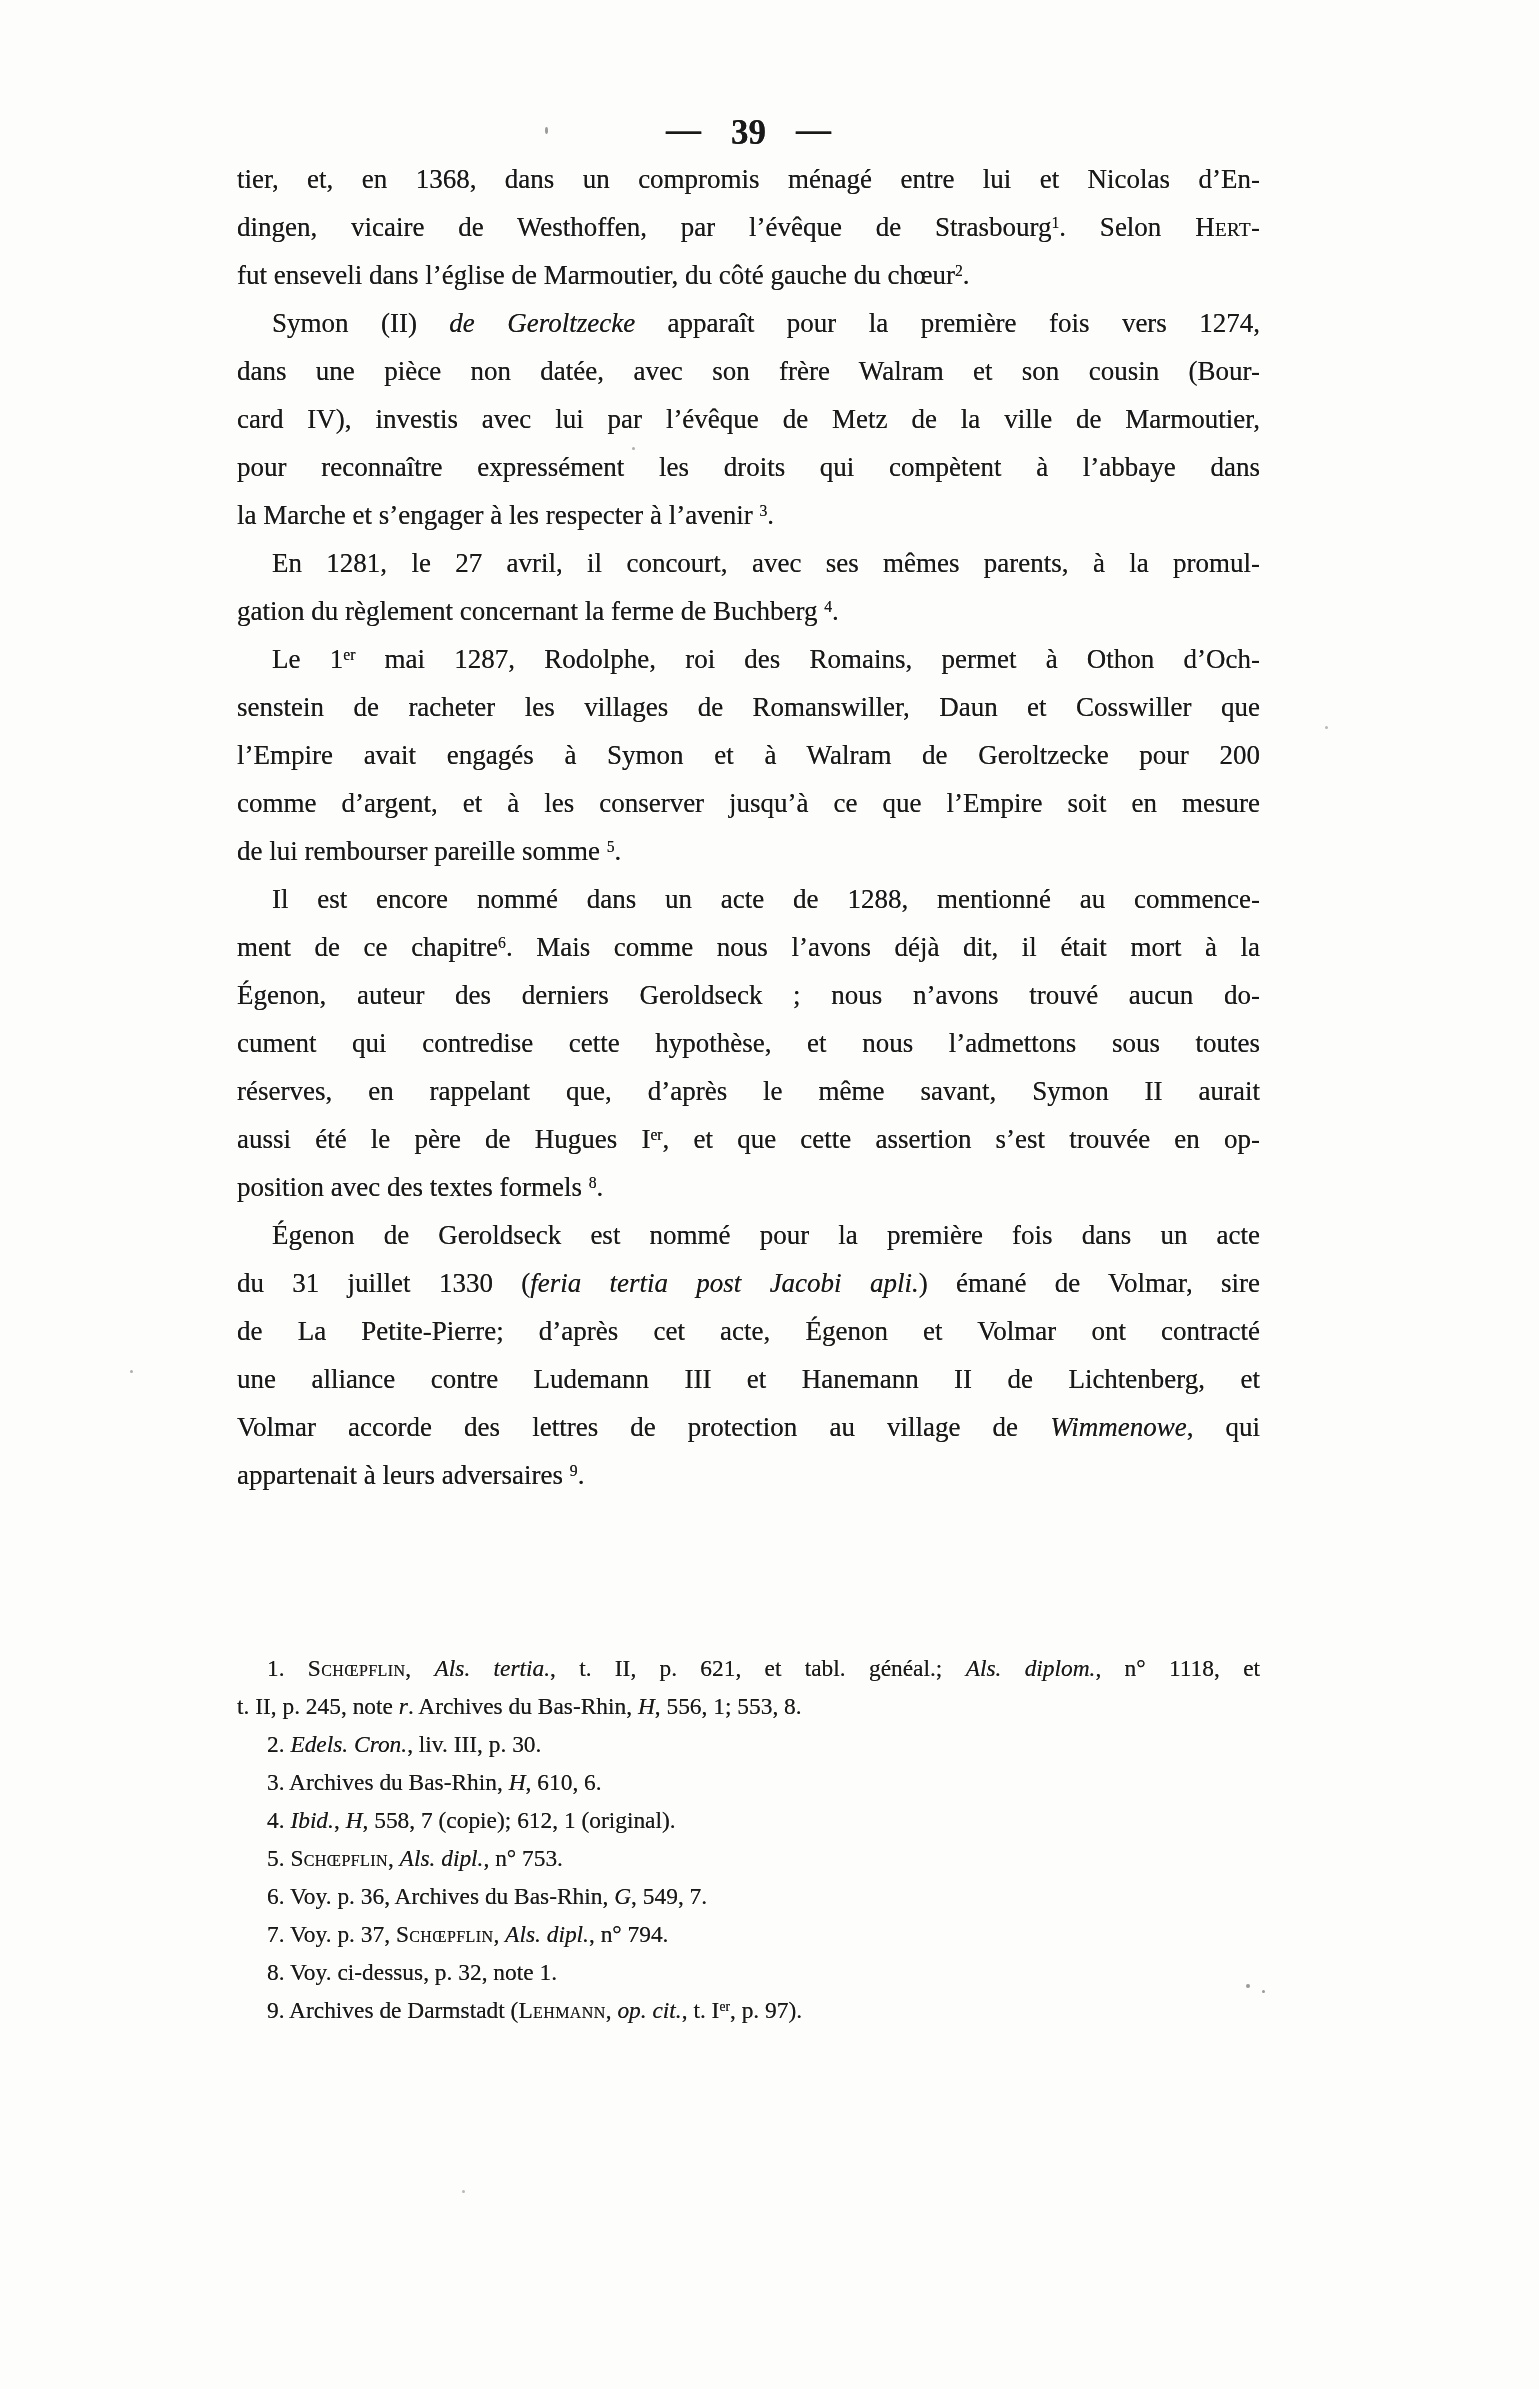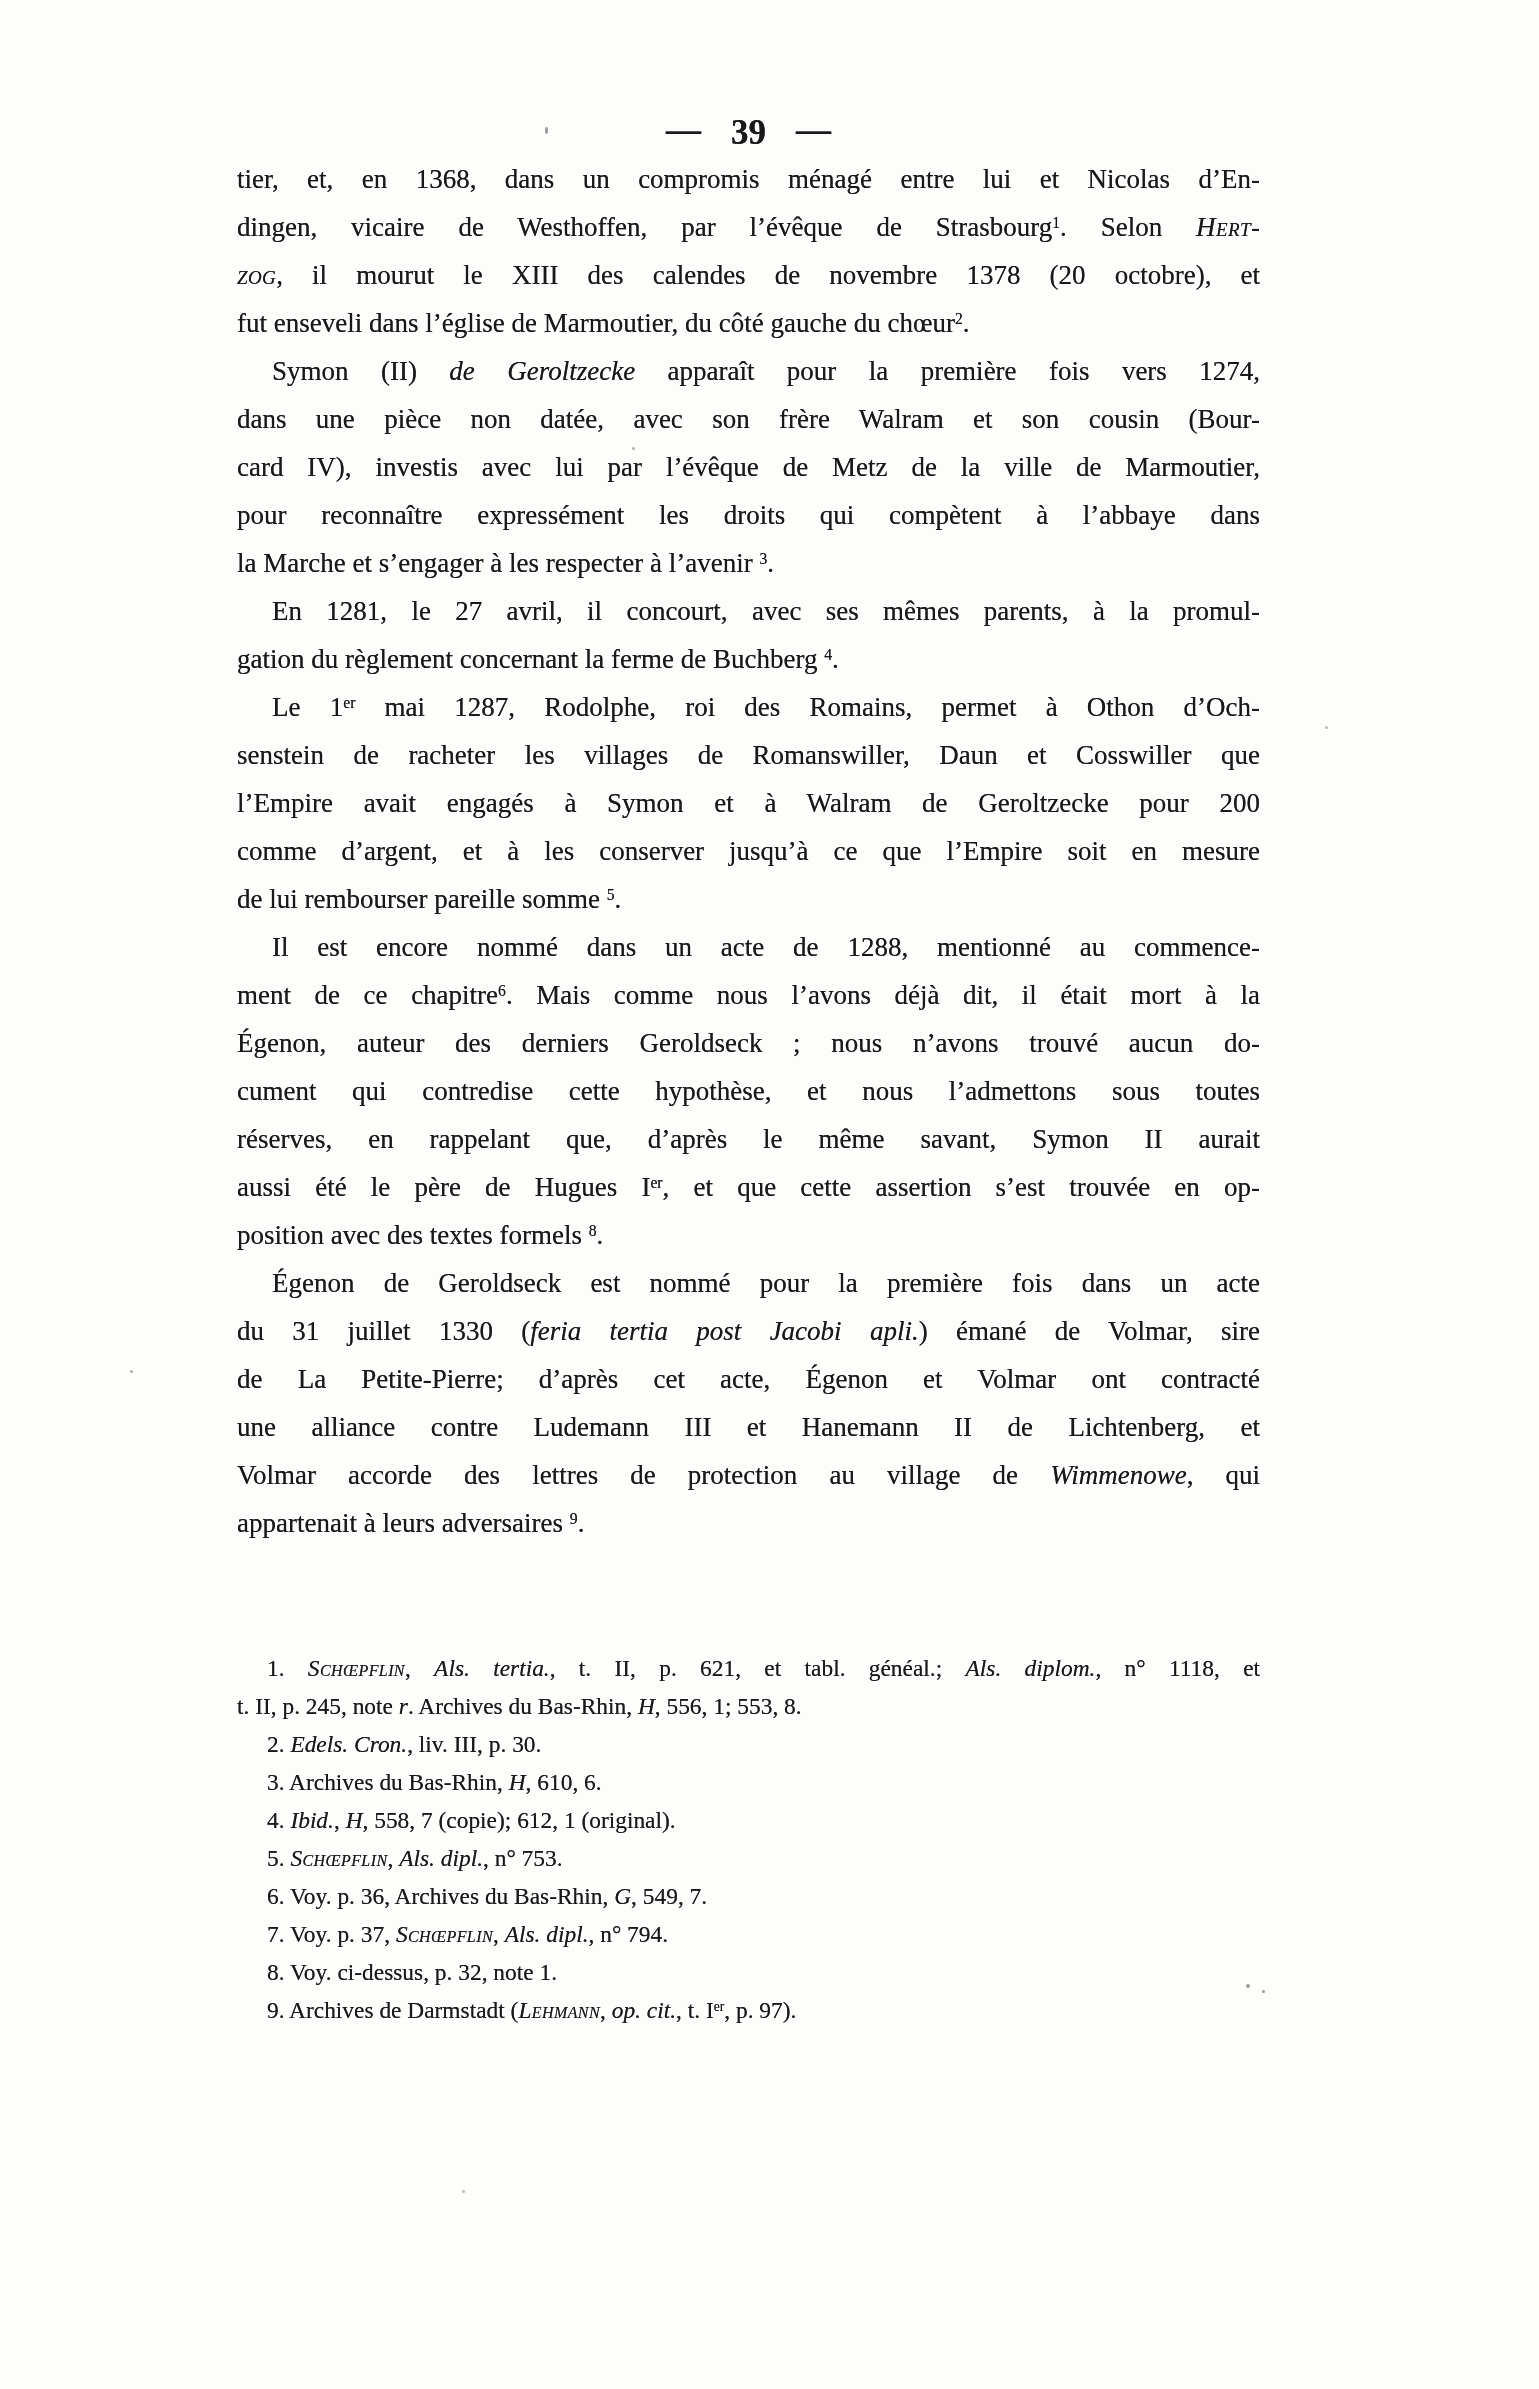--- a/index.html
+++ b/index.html
@@ -25,36 +25,35 @@
     position:absolute;top:1649px;left:237px;width:1023px;
     font-size:23.4px;line-height:38px;
     text-shadow:0 0 0.4px rgba(20,20,20,.7);
   }
   .line,.fn-line{text-align:justify;text-align-last:justify;}
   .line.last,.fn-line.last{text-align-last:left;}
   .line.first{text-indent:35px;}
   .fn-line.first{text-indent:30px;}
   sup{font-size:58%;line-height:0;position:relative;vertical-align:baseline;top:-0.5em;letter-spacing:0;}
   i{font-style:italic;}
-  .sc{font-variant:small-caps;letter-spacing:0.4px;font-style:italic;}
+  .sc{font-variant:small-caps;letter-spacing:0.4px;}
   .speck{position:absolute;background:#3a3a3a;border-radius:50%;}
 </style>
 </head>
 <body>
 
 <div class="page">
 
   <div class="page-header">
     <span class="dash">—</span><span class="num">39</span><span class="dash">—</span>
   </div>
 
   <div class="body-text" id="body-text">
       <div class="line">tier, et, en 1368, dans un compromis ménagé entre lui et Nicolas d’En-</div>
       <div class="line">dingen, vicaire de Westhoffen, par l’évêque de Strasbourg<sup>1</sup>. Selon <span class="sc">Hert</span>-</div>
-      <div class="line"><span class="sc">zog</span>, il mourut le XIII des calendes de novembre 1378 (20 octobre), et</div>
       <div class="line last">fut enseveli dans l’église de Marmoutier, du côté gauche du chœur<sup>2</sup>.</div>
       <div class="line first">Symon (II) <i>de Geroltzecke</i> apparaît pour la première fois vers 1274,</div>
       <div class="line">dans une pièce non datée, avec son frère Walram et son cousin (Bour-</div>
       <div class="line">card IV), investis avec lui par l’évêque de Metz de la ville de Marmoutier,</div>
       <div class="line">pour reconnaître expressément les droits qui compètent à l’abbaye dans</div>
       <div class="line last">la Marche et s’engager à les respecter à l’avenir <sup>3</sup>.</div>
       <div class="line first">En 1281, le 27 avril, il concourt, avec ses mêmes parents, à la promul-</div>
       <div class="line last">gation du règlement concernant la ferme de Buchberg <sup>4</sup>.</div>
       <div class="line first">Le 1<sup>er</sup> mai 1287, Rodolphe, roi des Romains, permet à Othon d’Och-</div>
       <div class="line">senstein de racheter les villages de Romanswiller, Daun et Cosswiller que</div>

